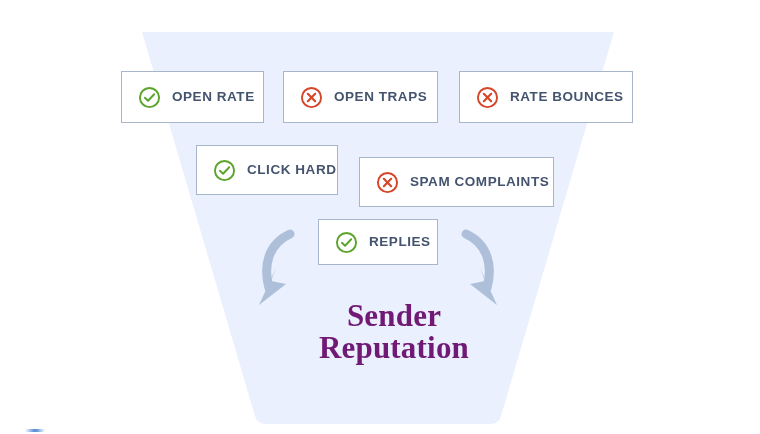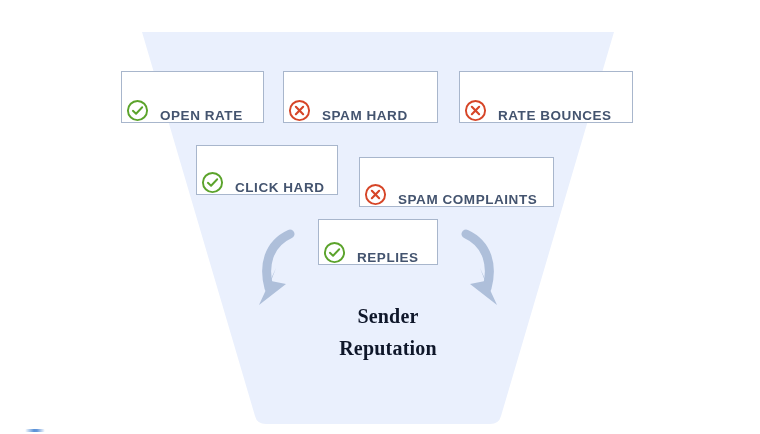--- a/index.html
+++ b/index.html
@@ -23,22 +23,22 @@
     top: 0;
     width: 760px;
     height: 434px;
   }
   .metric-box {
     position: absolute;
     box-sizing: border-box;
     background: #ffffff;
     border: 1.5px solid #a8b6cc;
     display: flex;
-    align-items: flex-end;
-    padding-left: 4px;
+    align-items: center;
+    padding-left: 16px;
   }
   .metric-icon {
     width: 23px;
     height: 23px;
     flex: 0 0 23px;
     margin-right: 11px;
     display: block;
   }
   .metric-label {
     font-family: "Liberation Sans", sans-serif;
@@ -59,29 +59,29 @@
   .arrow-layer {
     position: absolute;
     left: 0;
     top: 0;
     width: 760px;
     height: 434px;
     pointer-events: none;
   }
   .sender-reputation {
     position: absolute;
-    left: 248px;
+    left: 254px;
     top: 300px;
     width: 280px;
     text-align: center;
     font-family: "Liberation Serif", serif;
     font-weight: bold;
-    font-size: 20px;
+    font-size: 31px;
     line-height: 32px;
-    color: #0f172a;
+    color: #701a75;
     letter-spacing: 0.2px;
   }
   .sender-reputation .line2 { display: block; }
   .corner-artifact {
     position: absolute;
     left: 25px;
     top: 429px;
     width: 20px;
     height: 3px;
     background: linear-gradient(90deg, #ffffff 0%, #3d7fd0 45%, #4a86d4 60%, #ffffff 100%);
@@ -104,21 +104,21 @@
       <path d="M7.2 12.3 L10.5 15.4 L16.9 8.6" fill="none" stroke="#5ba32b" stroke-width="2" stroke-linecap="round" stroke-linejoin="round"></path>
     </svg>
     <span class="metric-label">OPEN RATE</span>
   </div>
 
   <div class="metric-box" id="box-spam-traps">
     <svg class="metric-icon" viewBox="0 0 24 24" xmlns="http://www.w3.org/2000/svg">
       <circle cx="12" cy="12" r="10" fill="none" stroke="#d64527" stroke-width="2"></circle>
       <path d="M8.2 8.2 L15.8 15.8 M15.8 8.2 L8.2 15.8" fill="none" stroke="#d64527" stroke-width="2.2" stroke-linecap="round"></path>
     </svg>
-    <span class="metric-label">SPAM HARD</span>
+    <span class="metric-label">OPEN TRAPS</span>
   </div>
 
   <div class="metric-box" id="box-hard-bounces">
     <svg class="metric-icon" viewBox="0 0 24 24" xmlns="http://www.w3.org/2000/svg">
       <circle cx="12" cy="12" r="10" fill="none" stroke="#d64527" stroke-width="2"></circle>
       <path d="M8.2 8.2 L15.8 15.8 M15.8 8.2 L8.2 15.8" fill="none" stroke="#d64527" stroke-width="2.2" stroke-linecap="round"></path>
     </svg>
     <span class="metric-label">RATE BOUNCES</span>
   </div>
 

